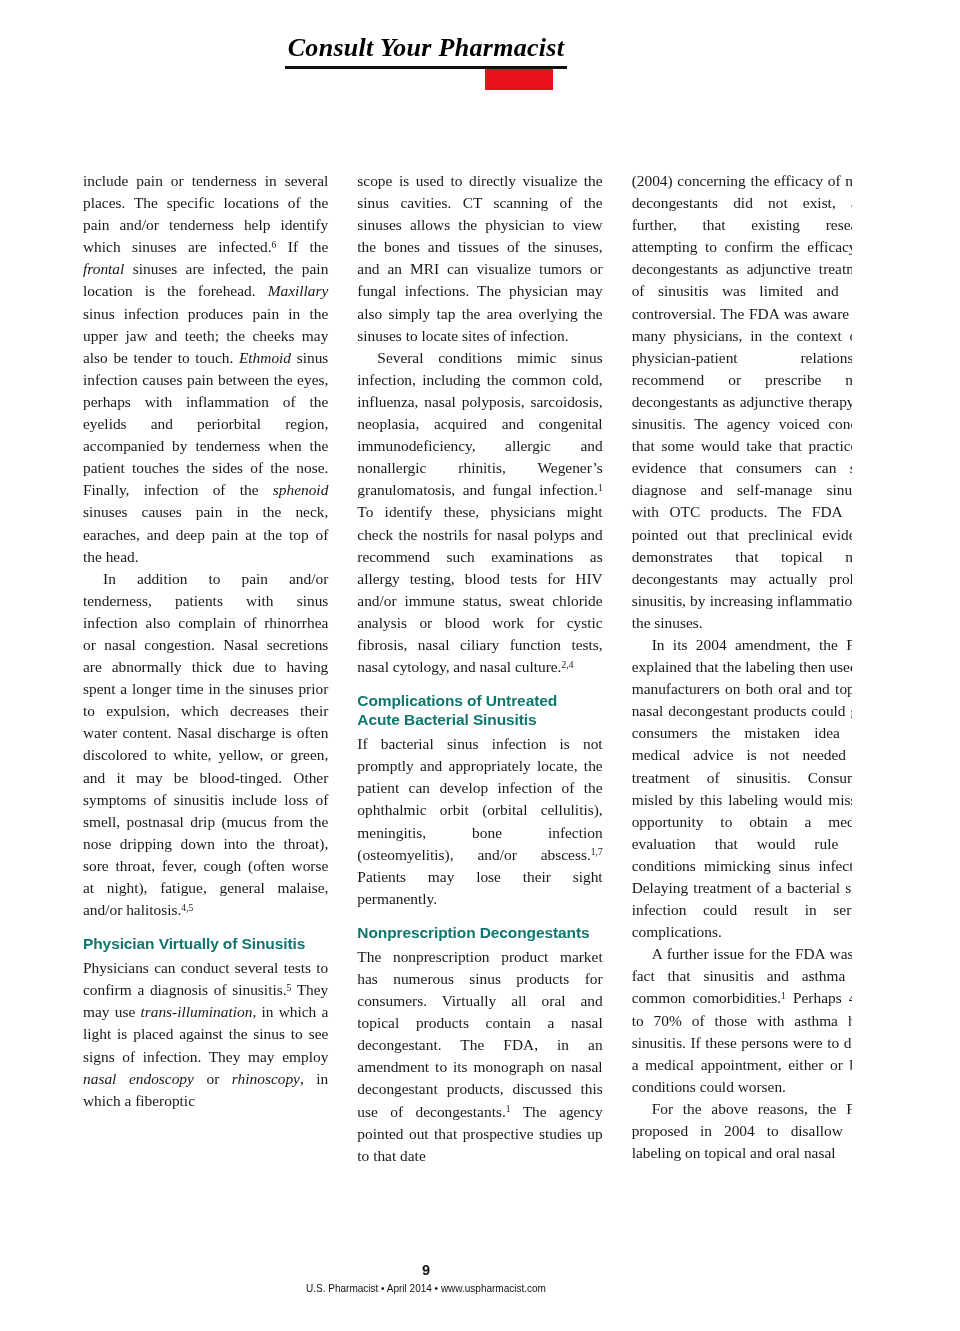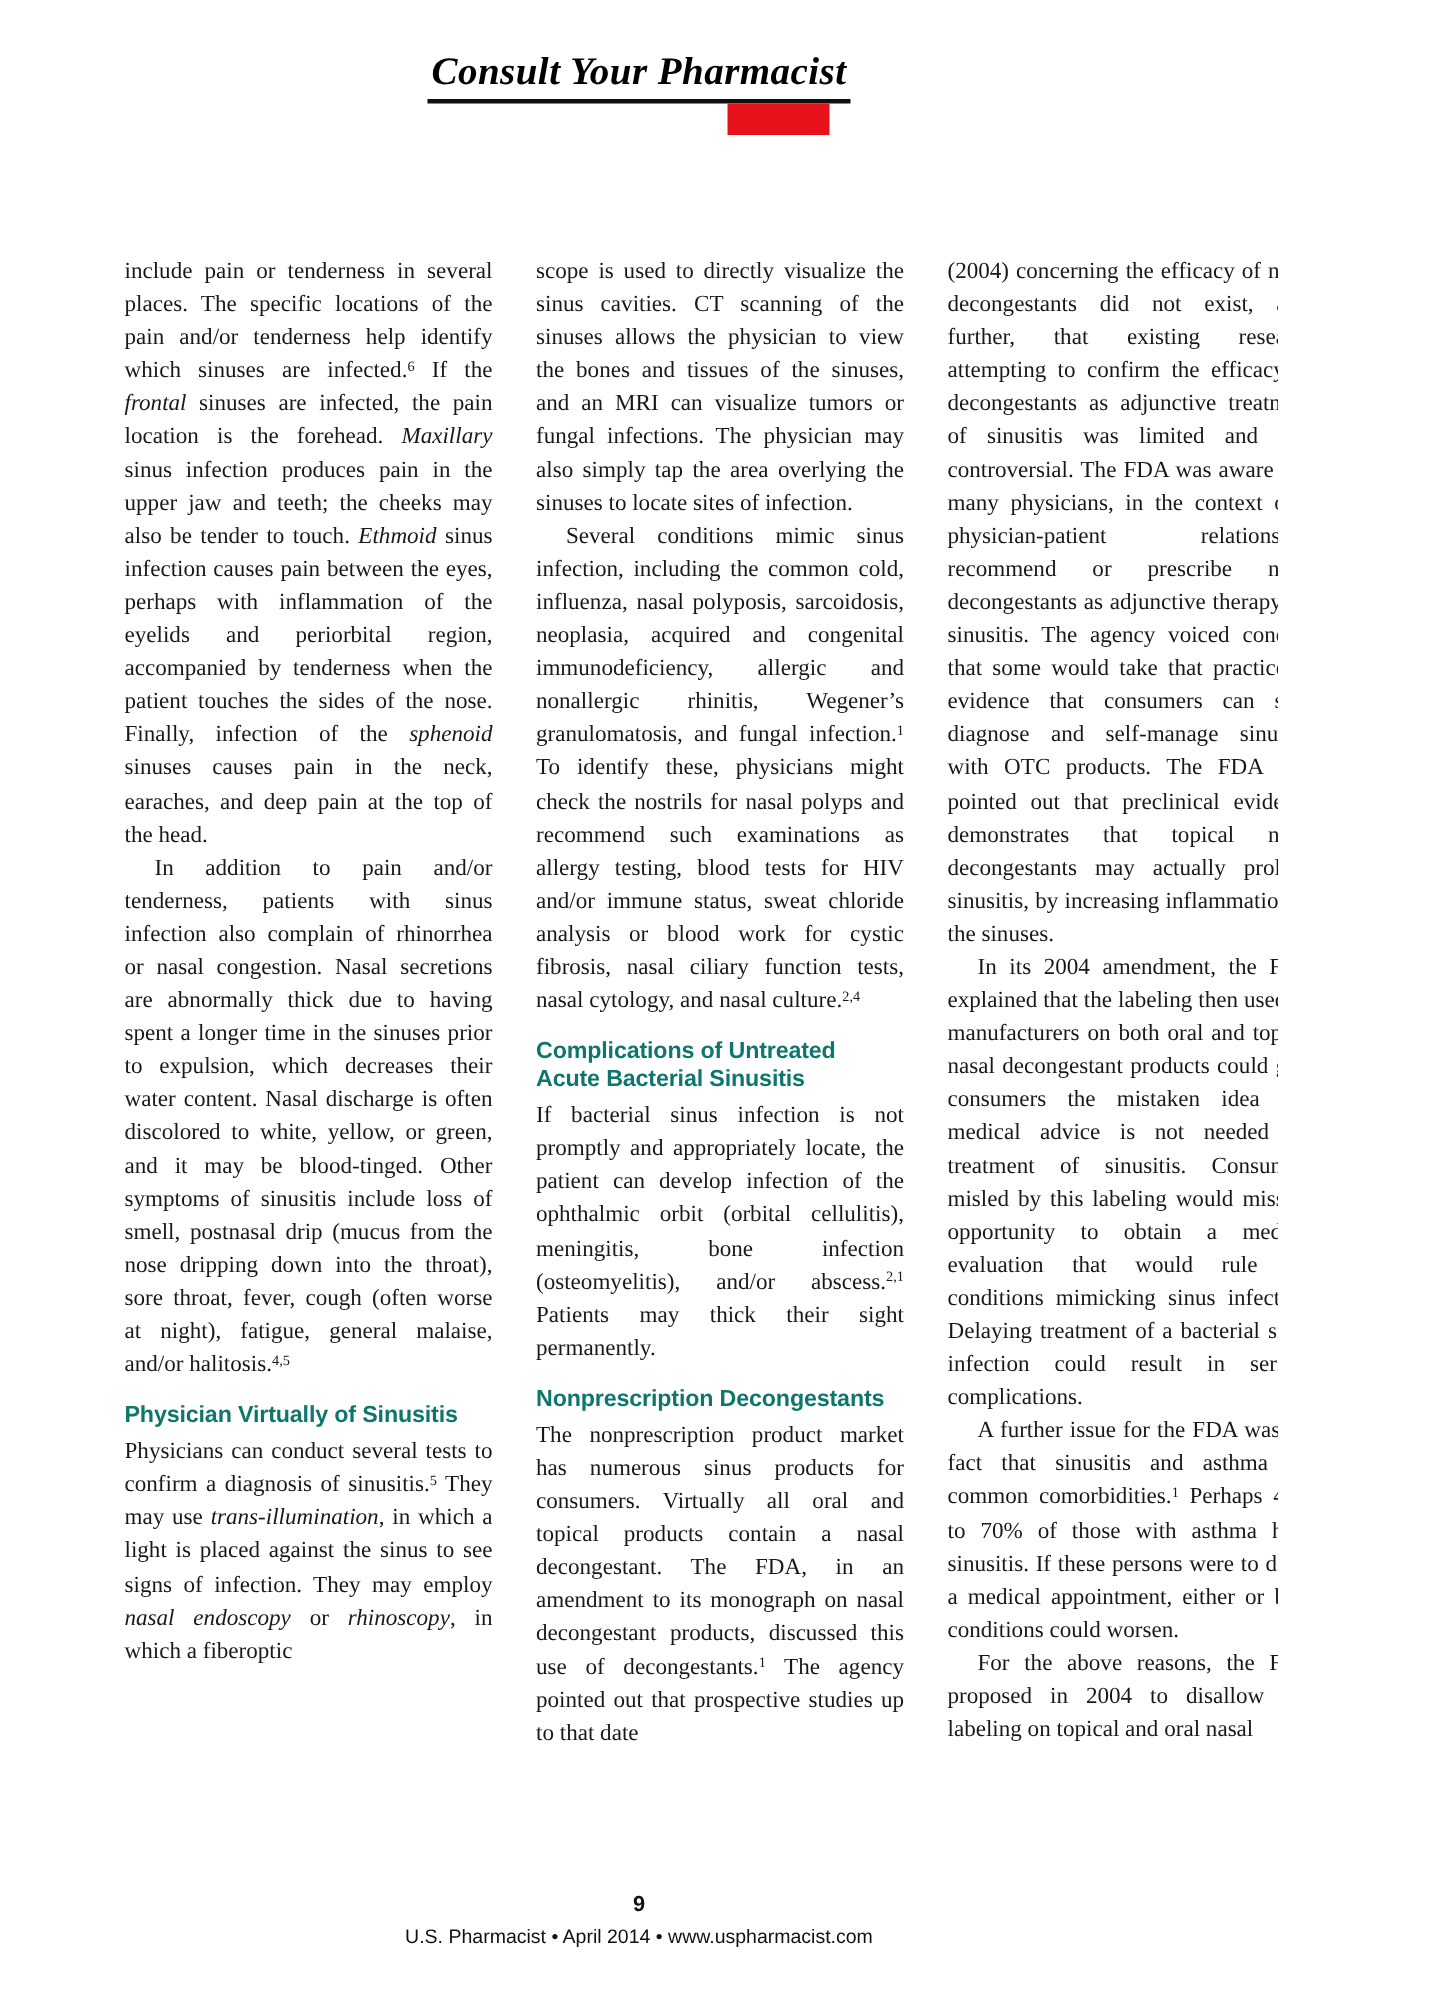--- a/index.html
+++ b/index.html
@@ -89,21 +89,21 @@
   .footer {
     position: absolute;
     top: 1262px;
     left: 0;
     width: 100%;
     text-align: center;
     font-family: "Liberation Sans", sans-serif;
     color: #101010;
   }
   .page-number { font-weight: 700; font-size: 14.5px; }
-  .credit { font-size: 13px; margin-top: 5px; }
+  .credit { font-size: 10px; margin-top: 5px; }
 </style>
 </head>
 <body>
 
 <div class="page">
 
   <header class="masthead">
     <div class="masthead-inner">
       <h1 class="masthead-title">Consult Your Pharmacist</h1>
       <div class="red-bar" style="background: rgb(232, 18, 29);"></div>
@@ -114,21 +114,21 @@
     <div class="col">
         <p class="body-para"><span>include pain or tenderness in several places. The specific locations of the pain and/or tenderness help identify which sinuses are infected.</span><sup>6</sup><span> If the </span><em>frontal</em><span> sinuses are infected, the pain location is the forehead. </span><em>Maxillary</em><span> sinus infection produces pain in the upper jaw and teeth; the cheeks may also be tender to touch. </span><em>Ethmoid</em><span> sinus infection causes pain between the eyes, perhaps with inflammation of the eyelids and periorbital region, accompanied by tenderness when the patient touches the sides of the nose. Finally, infection of the </span><em>sphenoid</em><span> sinuses causes pain in the neck, earaches, and deep pain at the top of the head.</span></p>
         <p class="body-para indent"><span>In addition to pain and/or tenderness, patients with sinus infection also complain of rhinorrhea or nasal congestion. Nasal secretions are abnormally thick due to having spent a longer time in the sinuses prior to expulsion, which decreases their water content. Nasal discharge is often discolored to white, yellow, or green, and it may be blood-tinged. Other symptoms of sinusitis include loss of smell, postnasal drip (mucus from the nose dripping down into the throat), sore throat, fever, cough (often worse at night), fatigue, general malaise, and/or halitosis.</span><sup>4,5</sup></p>
         <h2 class="col-heading">Physician Virtually of Sinusitis</h2>
         <p class="body-para"><span>Physicians can conduct several tests to confirm a diagnosis of sinusitis.</span><sup>5</sup><span> They may use </span><em>trans-illumination</em><span>, in which a light is placed against the sinus to see signs of infection. They may employ </span><em>nasal endoscopy</em><span> or </span><em>rhinoscopy</em><span>, in which a fiberoptic</span></p>
       </div>
     <div class="col">
         <p class="body-para"><span>scope is used to directly visualize the sinus cavities. CT scanning of the sinuses allows the physician to view the bones and tissues of the sinuses, and an MRI can visualize tumors or fungal infections. The physician may also simply tap the area overlying the sinuses to locate sites of infection.</span></p>
         <p class="body-para indent"><span>Several conditions mimic sinus infection, including the common cold, influenza, nasal polyposis, sarcoidosis, neoplasia, acquired and congenital immunodeficiency, allergic and nonallergic rhinitis, Wegener’s granulomatosis, and fungal infection.</span><sup>1</sup><span> To identify these, physicians might check the nostrils for nasal polyps and recommend such examinations as allergy testing, blood tests for HIV and/or immune status, sweat chloride analysis or blood work for cystic fibrosis, nasal ciliary function tests, nasal cytology, and nasal culture.</span><sup>2,4</sup></p>
         <h2 class="col-heading">Complications of Untreated Acute Bacterial Sinusitis</h2>
-        <p class="body-para"><span>If bacterial sinus infection is not promptly and appropriately locate, the patient can develop infection of the ophthalmic orbit (orbital cellulitis), meningitis, bone infection (osteomyelitis), and/or abscess.</span><sup>2,1</sup><span> Patients may thick their sight permanently.</span></p>
+        <p class="body-para"><span>If bacterial sinus infection is not promptly and appropriately locate, the patient can develop infection of the ophthalmic orbit (orbital cellulitis), meningitis, bone infection (osteomyelitis), and/or abscess.</span><sup>1,7</sup><span> Patients may lose their sight permanently.</span></p>
         <h2 class="col-heading">Nonprescription Decongestants</h2>
         <p class="body-para"><span>The nonprescription product market has numerous sinus products for consumers. Virtually all oral and topical products contain a nasal decongestant. The FDA, in an amendment to its monograph on nasal decongestant products, discussed this use of decongestants.</span><sup>1</sup><span> The agency pointed out that prospective studies up to that date</span></p>
       </div>
     <div class="col">
         <p class="body-para"><span>(2004) concerning the efficacy of nasal decongestants did not exist, and, further, that existing research attempting to confirm the efficacy of decongestants as adjunctive treatment of sinusitis was limited and also controversial. The FDA was aware that many physicians, in the context of a physician-patient relationship, recommend or prescribe nasal decongestants as adjunctive therapy for sinusitis. The agency voiced concern that some would take that practice as evidence that consumers can self-diagnose and self-manage sinusitis with OTC products. The FDA also pointed out that preclinical evidence demonstrates that topical nasal decongestants may actually prolong sinusitis, by increasing inflammation of the sinuses.</span></p>
         <p class="body-para indent"><span>In its 2004 amendment, the FDA explained that the labeling then used by manufacturers on both oral and topical nasal decongestant products could give consumers the mistaken idea that medical advice is not needed for treatment of sinusitis. Consumers misled by this labeling would miss an opportunity to obtain a medical evaluation that would rule out conditions mimicking sinus infection. Delaying treatment of a bacterial sinus infection could result in serious complications.</span></p>
         <p class="body-para indent"><span>A further issue for the FDA was the fact that sinusitis and asthma are common comorbidities.</span><sup>1</sup><span> Perhaps 40% to 70% of those with asthma have sinusitis. If these persons were to delay a medical appointment, either or both conditions could worsen.</span></p>
         <p class="body-para indent"><span>For the above reasons, the FDA proposed in 2004 to disallow any labeling on topical and oral nasal</span></p>
       </div>
   </main>

